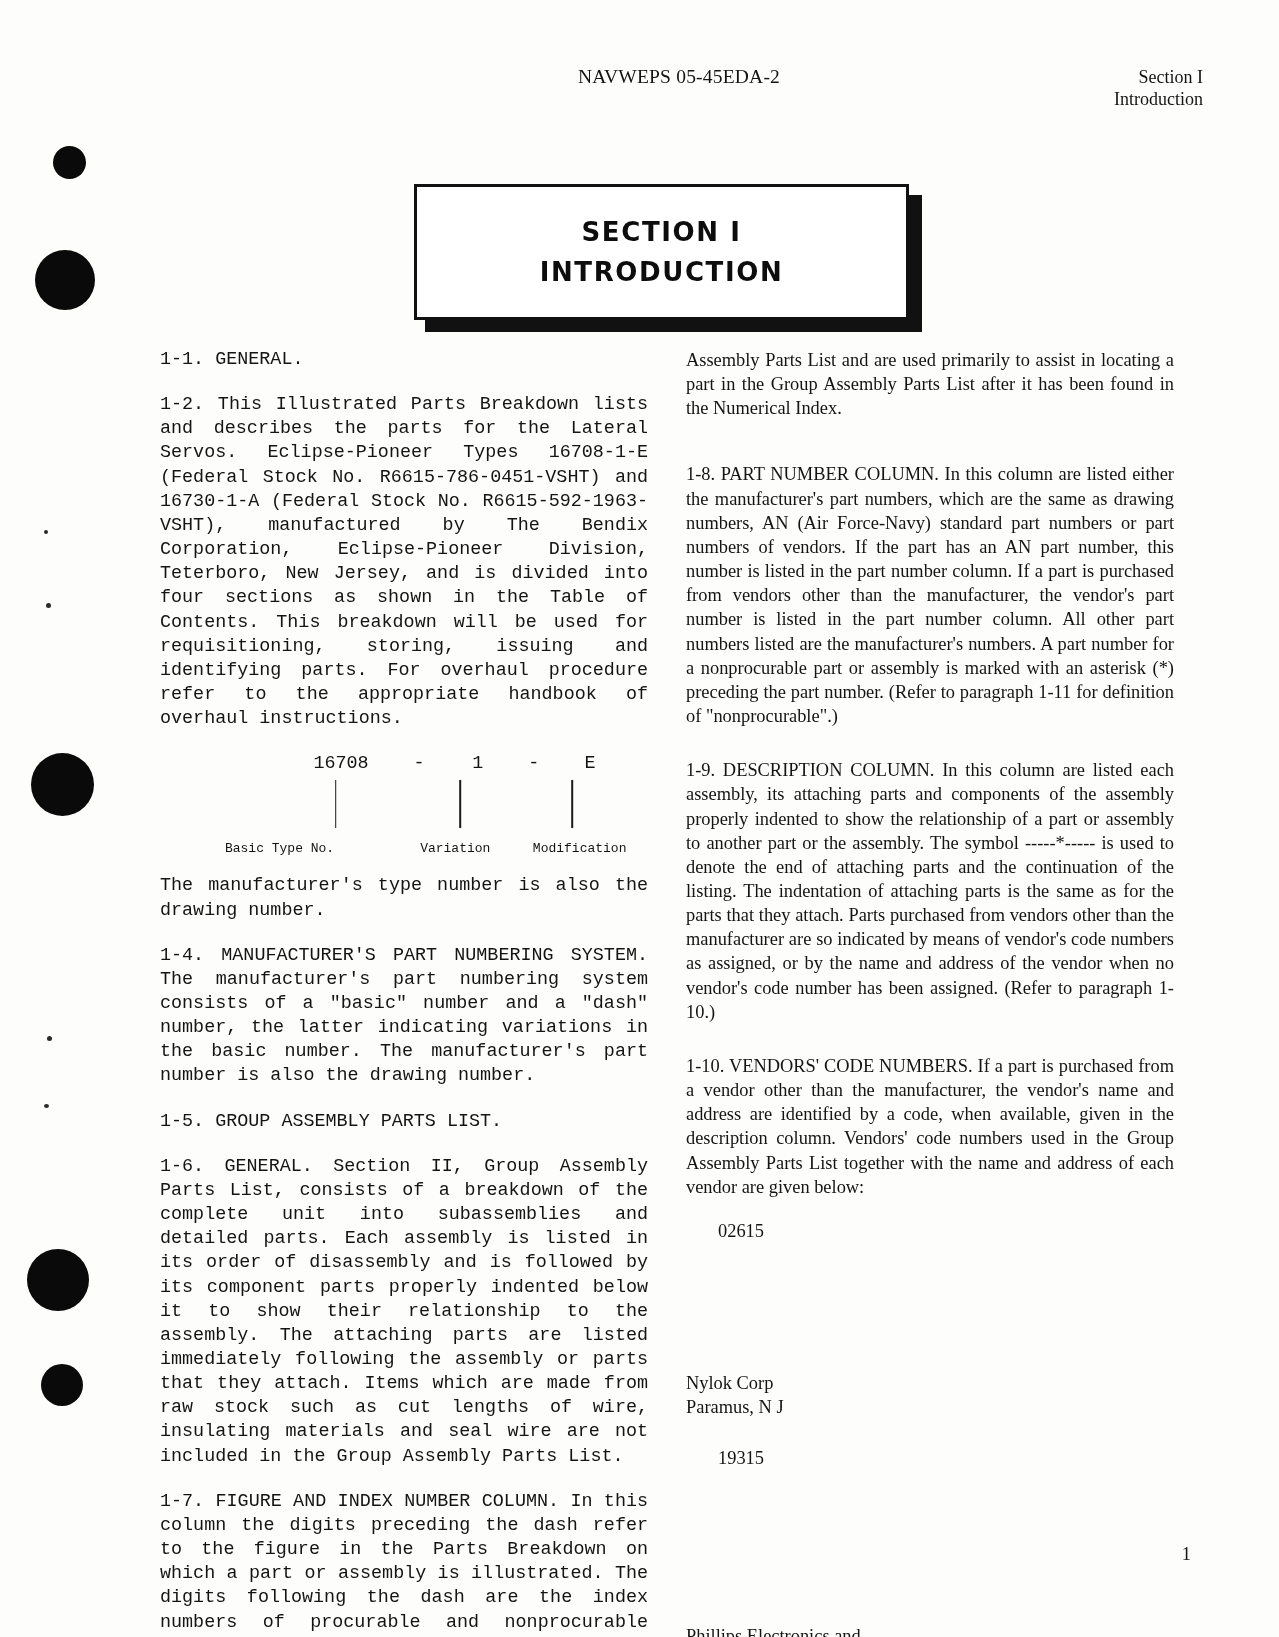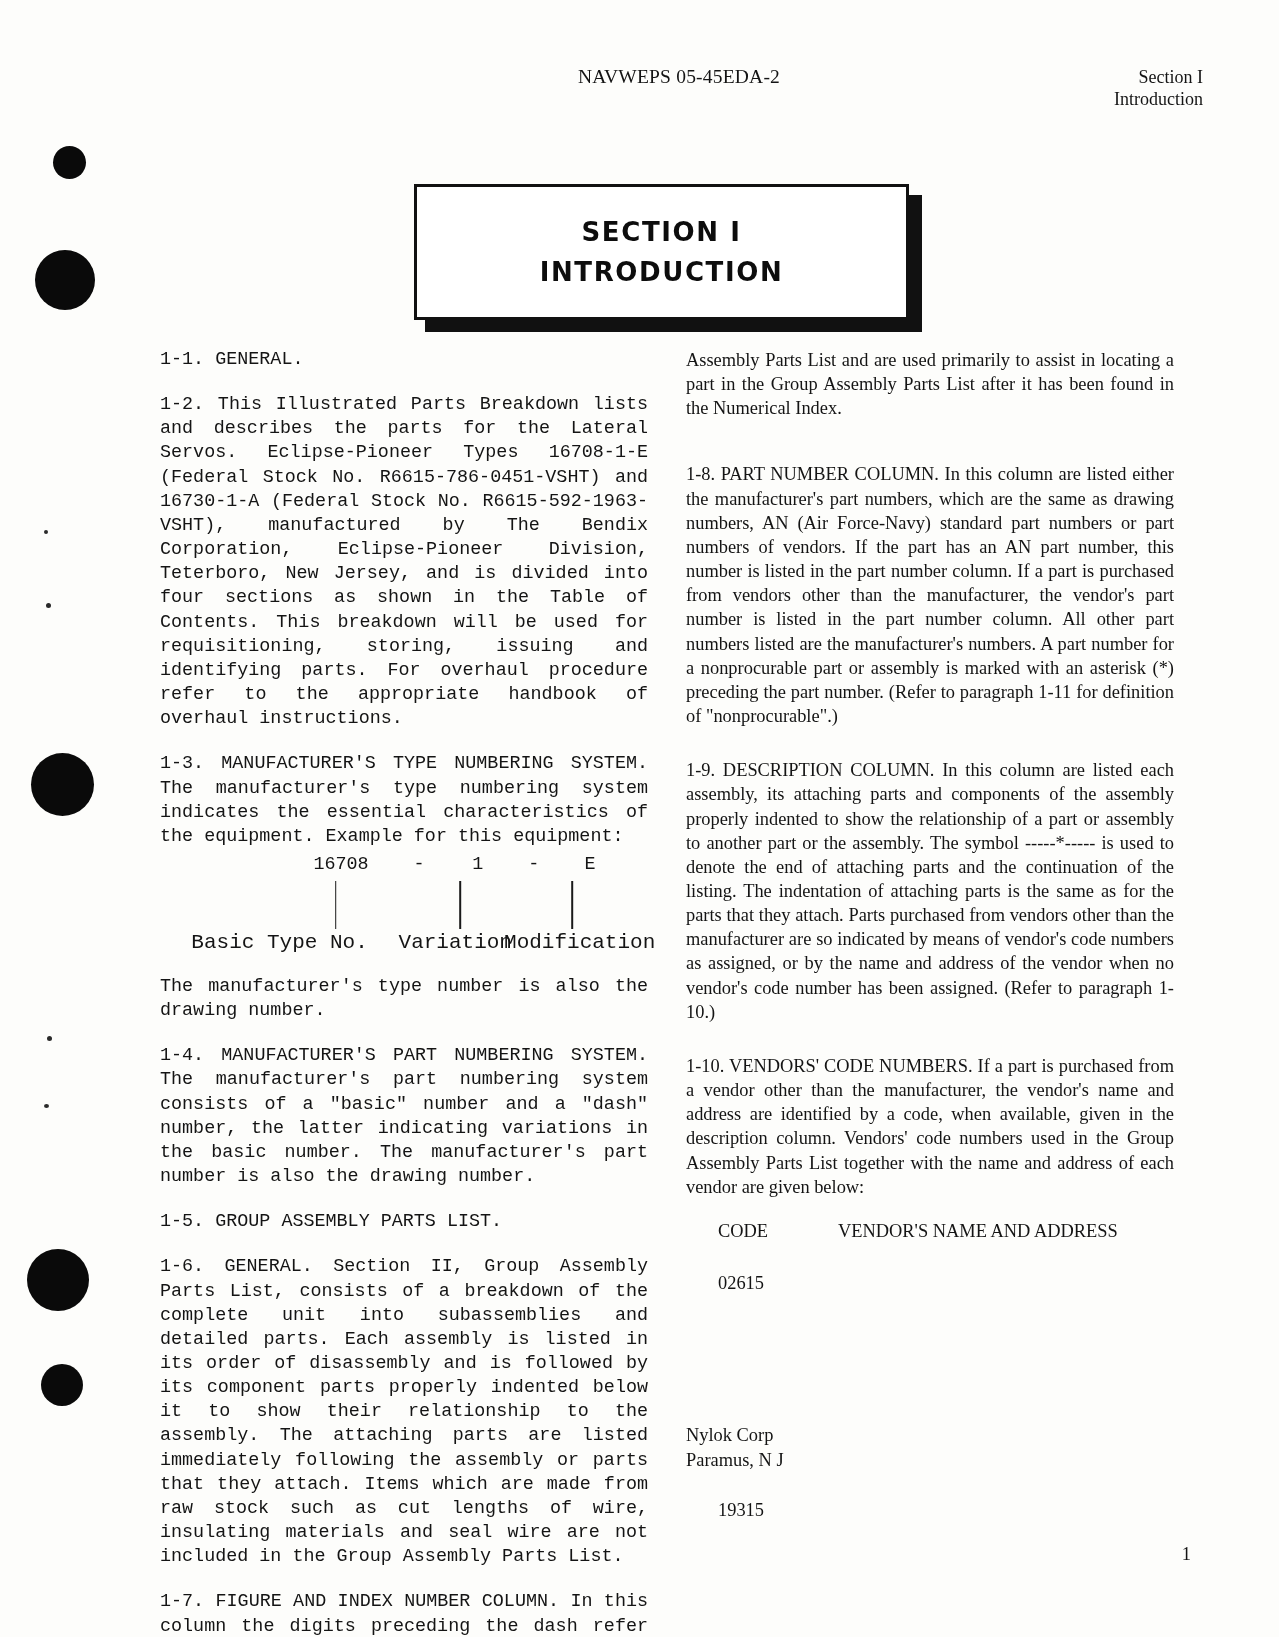--- a/index.html
+++ b/index.html
@@ -140,22 +140,22 @@
   .td-stem {
     position: absolute;
     top: 28px;
     width: 1.6px;
     height: 48px;
     background: #1a1a1a;
     transform: translateX(-50%);
   }
   .td-lab {
     position: absolute;
-    top: 78px;
-    font-size: 21px;
+    top: 85px;
+    font-size: 13px;
     white-space: nowrap;
     transform: translateX(-50%);
   }
 
   
   .vtable {
     margin-top: 20px;
     width: 100%;
   }
   .vhead {
@@ -219,21 +219,20 @@
     <div class="plate">
       <div class="plate-line">SECTION  I</div>
       <div class="plate-line">INTRODUCTION</div>
     </div>
   </div>
 
   <div class="col col-left">
 
     <p class="para nohang">1-1.  GENERAL.</p>
     <p class="para">1-2.  This Illustrated Parts Breakdown lists and describes the parts for the Lateral Servos.  Eclipse-Pioneer Types 16708-1-E (Federal Stock No. R6615-786-0451-VSHT) and 16730-1-A (Federal Stock No. R6615-592-1963-VSHT), manufactured by The Bendix Corporation, Eclipse-Pioneer Division, Teterboro, New Jersey, and is divided into four sections as shown in the Table of Contents.  This breakdown will be used for requisitioning, storing, issuing and identifying parts.  For overhaul procedure refer to the appropriate handbook of overhaul instructions.</p>
-    <p class="para tight">1-3.  MANUFACTURER'S TYPE NUMBERING SYSTEM.  The manufacturer's type numbering system indicates the essential characteristics of the equipment.  Example for this equipment:</p>
 
     <div class="typediag">
       <div class="td-row">
         <span class="td-tok" style="left:33%;">16708</span>
         <span class="td-tok" style="left:49%;">-</span>
         <span class="td-tok" style="left:61%;">1</span>
         <span class="td-tok" style="left:72.5%;">-</span>
         <span class="td-tok" style="left:84%;">E</span>
       </div>
       <div class="td-stem" style="left:36%;"></div>
@@ -256,24 +255,20 @@
 
     <p class="para">Assembly Parts List and are used primarily to assist in locating a part in the Group Assembly Parts List after it has been found in the Numerical Index.</p>
     <div class="gap-md"></div>
     <p class="para">1-8.  PART NUMBER COLUMN.  In this column are listed either the manufacturer's part numbers, which are the same as drawing numbers, AN (Air Force-Navy) standard part numbers or part numbers of vendors.  If the part has an AN part number, this number is listed in the part number column.  If a part is purchased from vendors other than the manufacturer, the vendor's part number is listed in the part number column.  All other part numbers listed are the manufacturer's numbers.  A part number for a nonprocurable part or assembly is marked with an asterisk (*) preceding the part number.  (Refer to paragraph 1-11 for definition of "nonprocurable".)</p>
     <div class="gap-sm"></div>
     <p class="para">1-9.  DESCRIPTION COLUMN.  In this column are listed each assembly, its attaching parts and components of the assembly properly indented to show the relationship of a part or assembly to another part or the assembly.  The symbol -----*----- is used to denote the end of attaching parts and the continuation of the listing.  The indentation of attaching parts is the same as for the parts that they attach.  Parts purchased from vendors other than the manufacturer are so indicated by means of vendor's code numbers as assigned, or by the name and address of the vendor when no vendor's code number has been assigned.  (Refer to paragraph 1-10.)</p>
     <div class="gap-sm"></div>
     <p class="para tight">1-10.  VENDORS' CODE NUMBERS.  If a part is purchased from a vendor other than the manufacturer, the vendor's name and address are identified by a code, when available, given in the description column.  Vendors' code numbers used in the Group Assembly Parts List together with the name and address of each vendor are given below:</p>
 
     <div class="vtable">
-      <div class="vhead">
-        <div class="vcode">CODE</div>
-        <div class="vname">VENDOR'S NAME AND ADDRESS</div>
-      </div>
 
       <div class="vrow">
         <div class="vcode">02615</div>
         <div class="vname">
           <span class="ln">Nylok Corp</span>
           <span class="ln">Paramus, N J</span>
         </div>
       </div>
 
       <div class="vrow">

